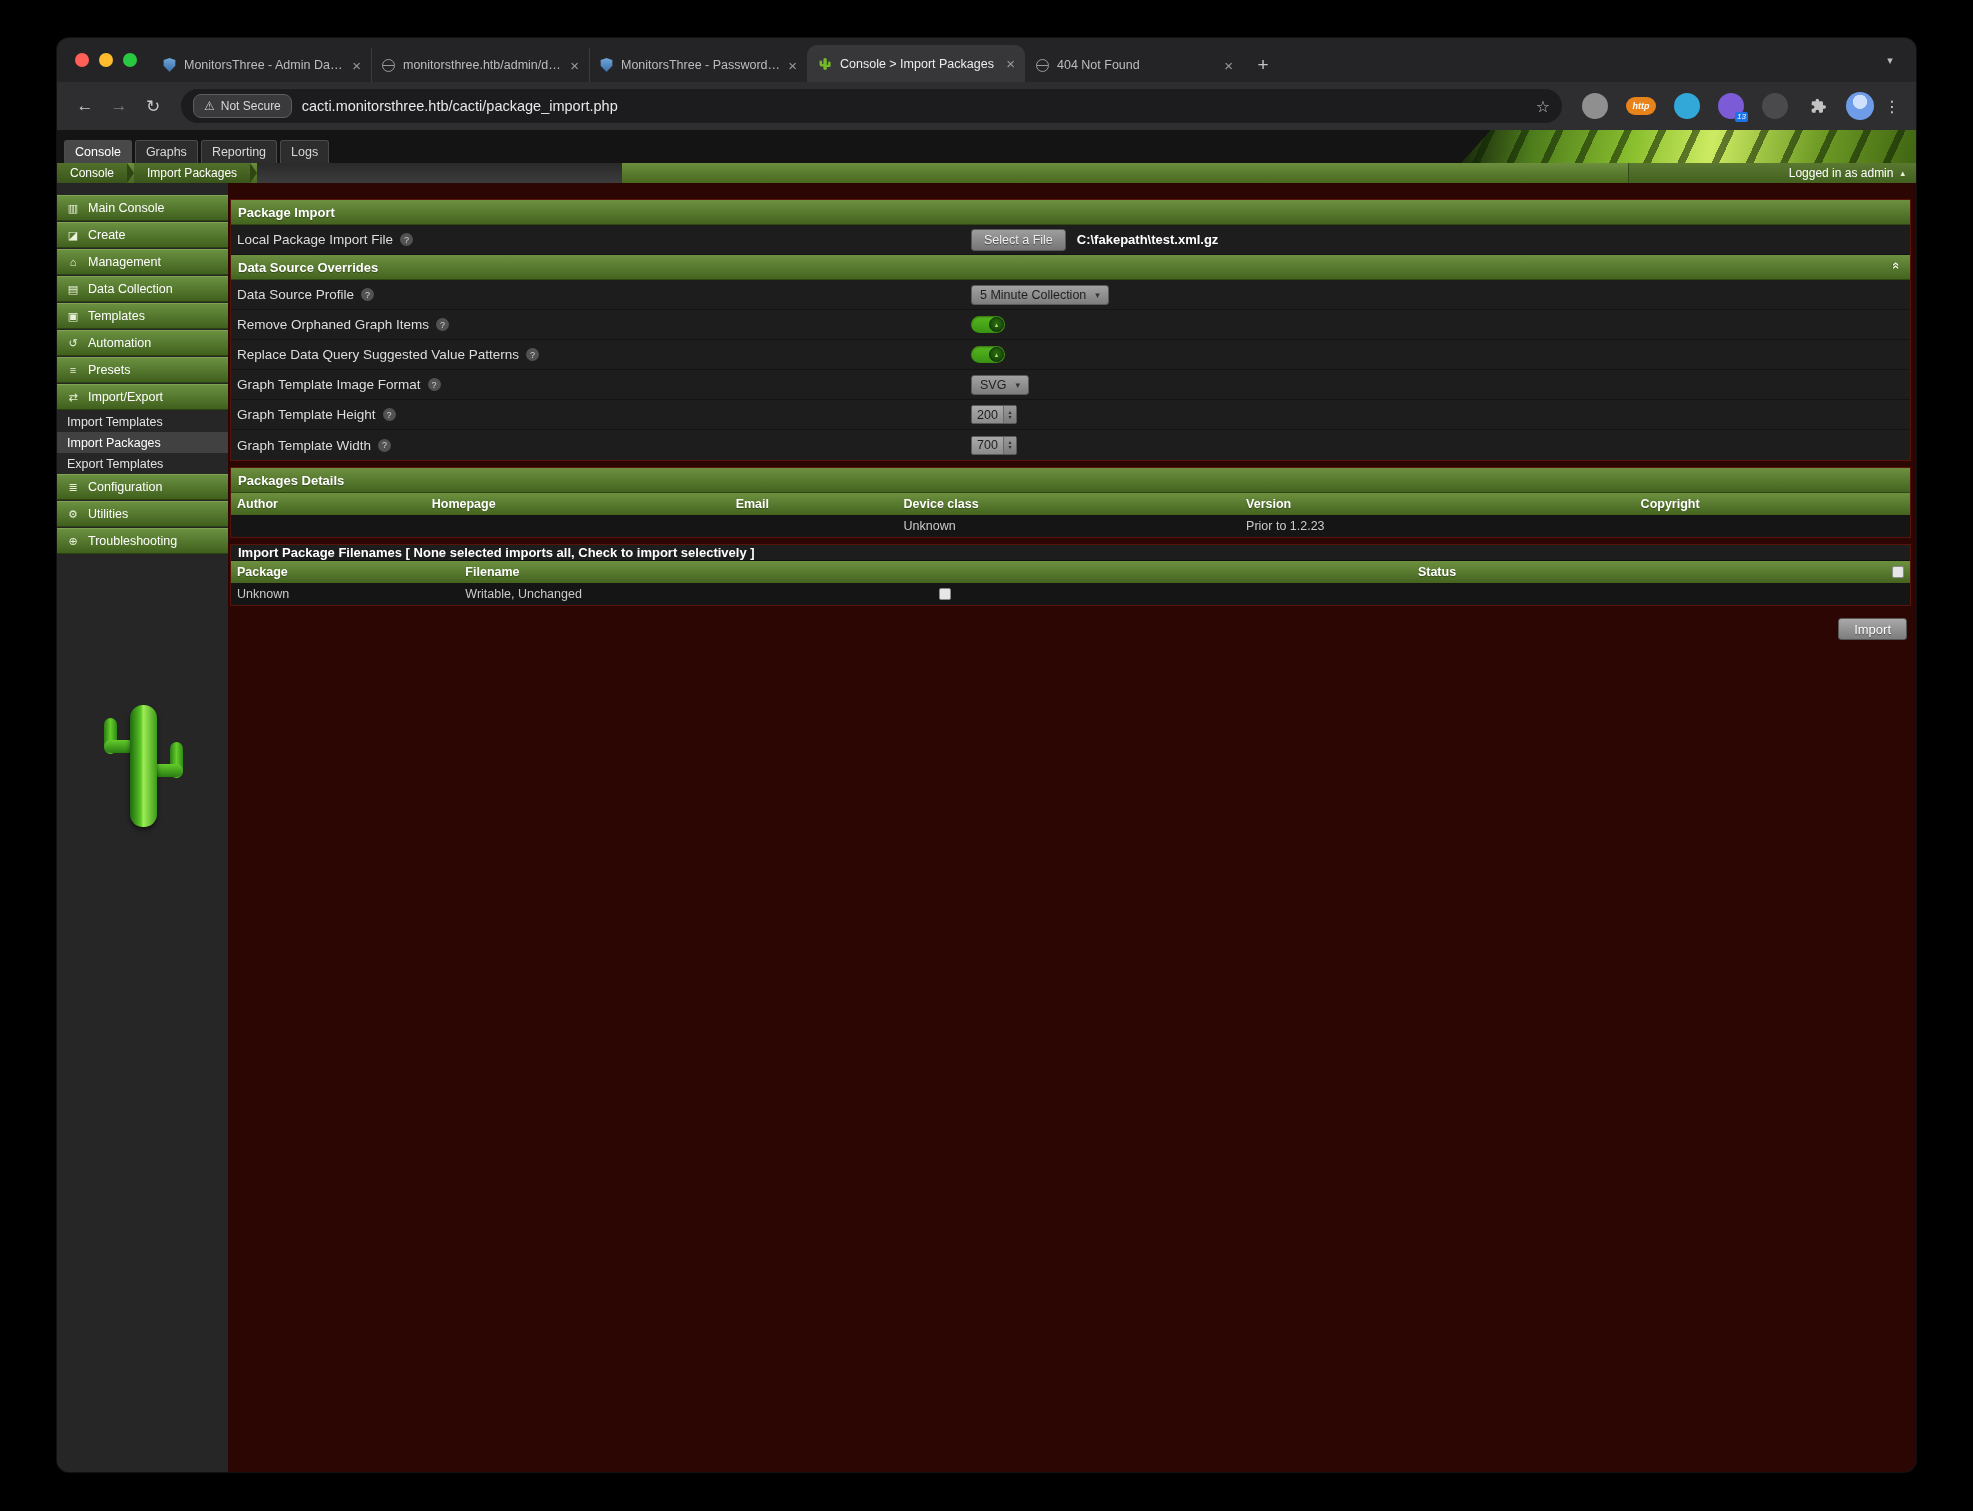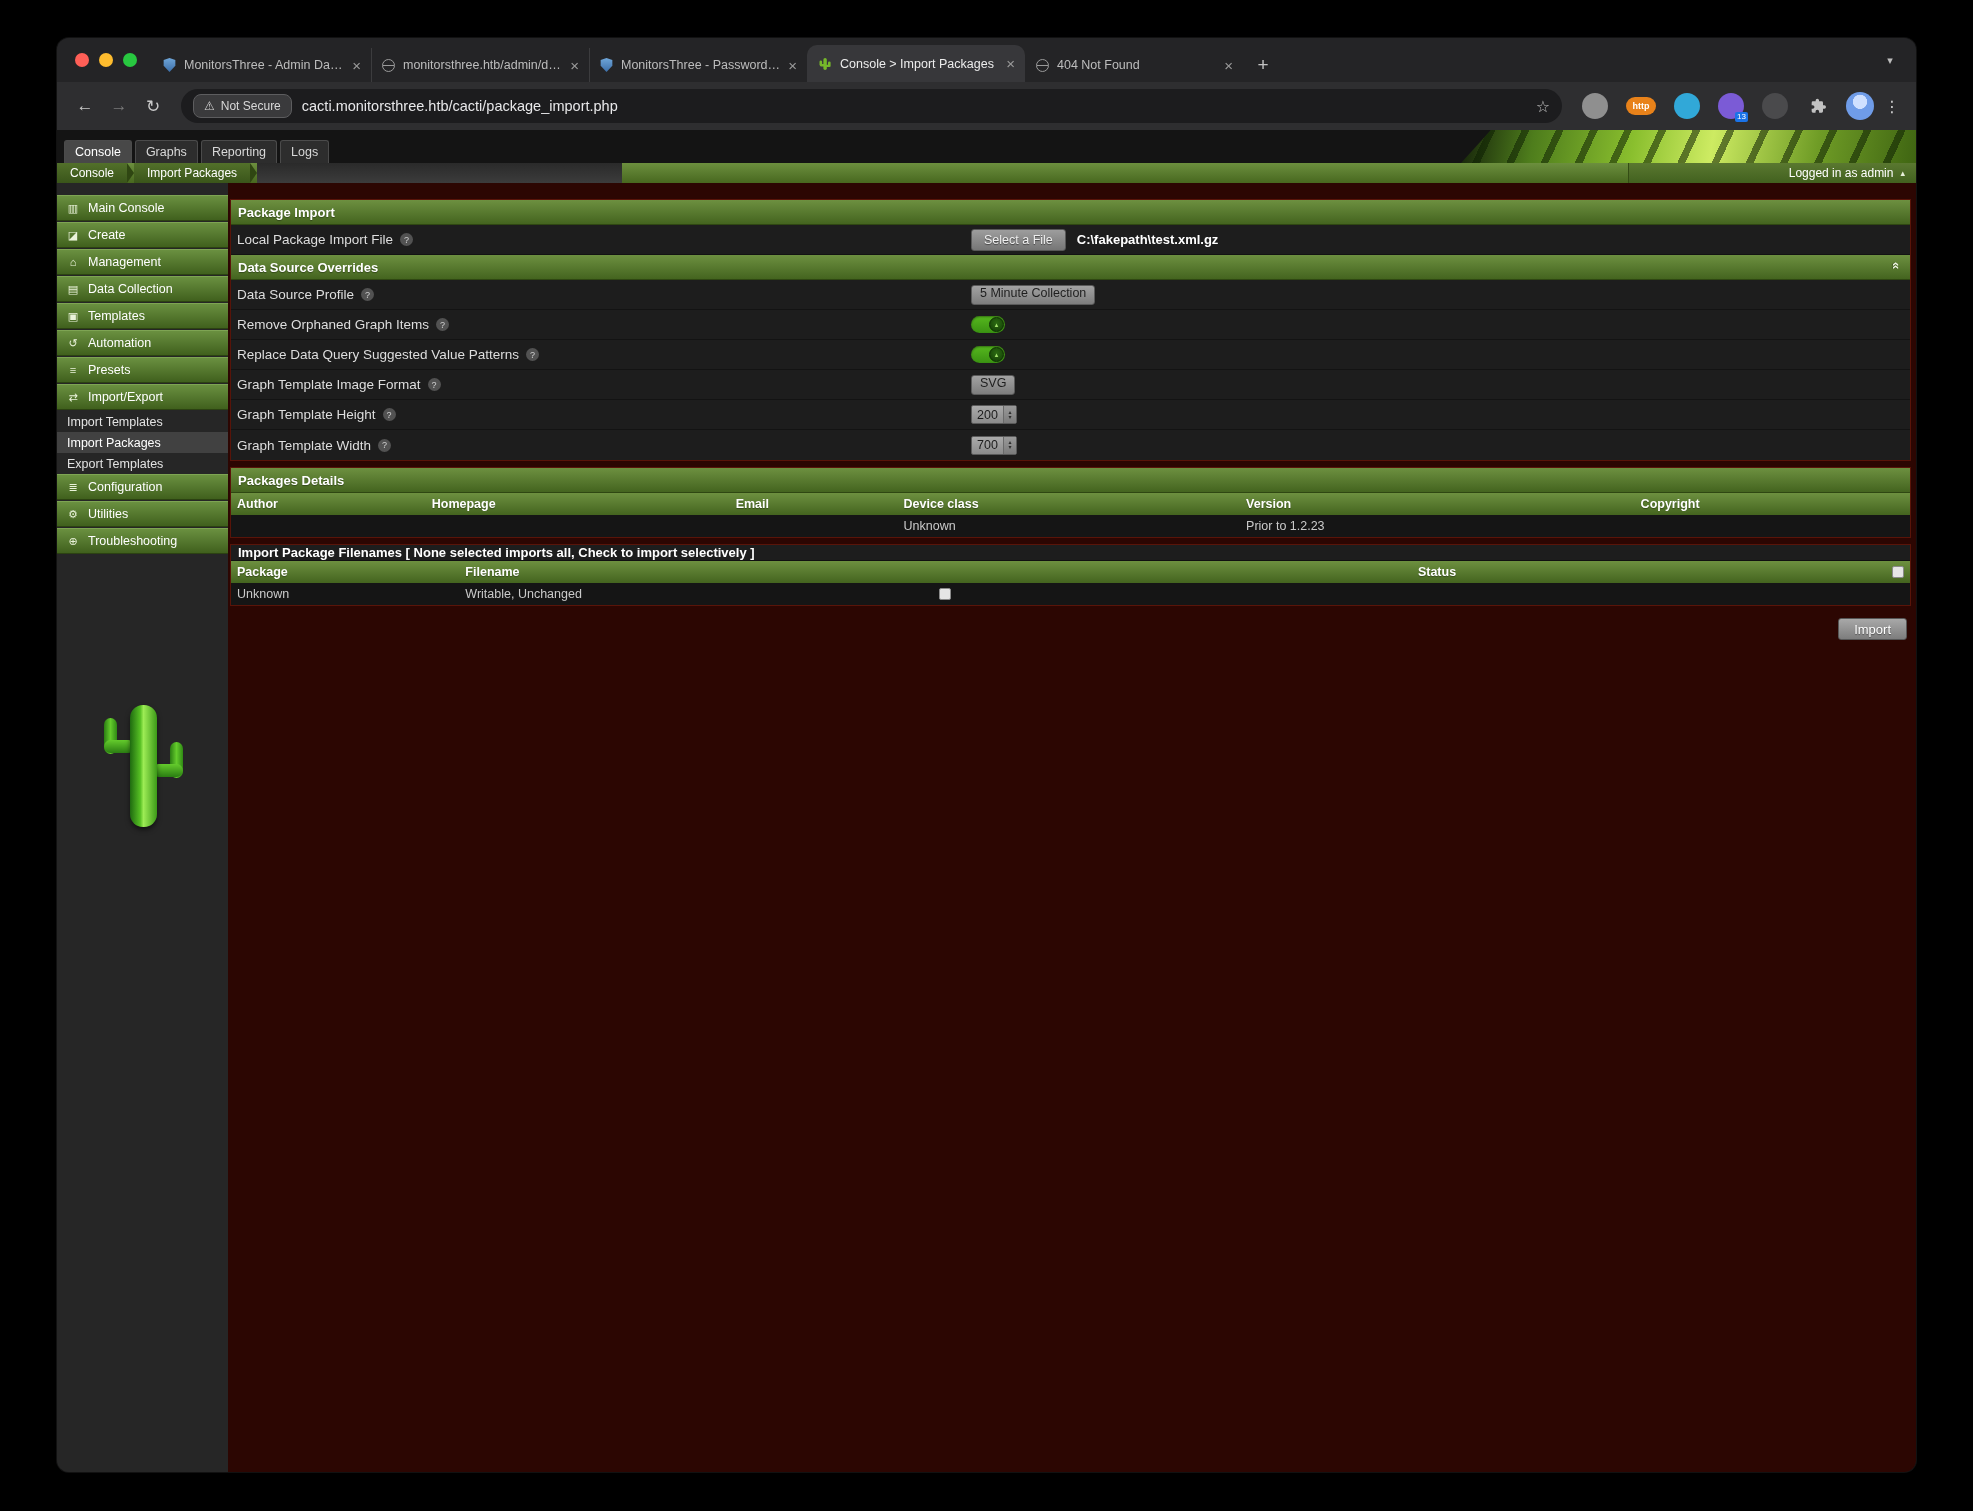--- a/index.html
+++ b/index.html
@@ -40,21 +40,21 @@
            justify-content:center;color:#c9c9c9;font-size:17px;flex:none;}
   .nav-btn.dim{color:#7a7a7a;}
   .urlbar{flex:1;height:34px;margin:0 10px;background:#1c1c1e;border-radius:17px;
           display:flex;align-items:center;padding:0 12px;gap:10px;min-width:0;}
   .chip{display:flex;align-items:center;gap:6px;background:#3a3a3c;border:1px solid #5d5d5f;
         border-radius:8px;height:24px;padding:0 10px;color:#d8d8d8;font-size:12px;flex:none;}
   .warn{font-size:12px;}
   .url{color:#e8e8ea;font-size:14.5px;flex:1;white-space:nowrap;overflow:hidden;}
   .star{color:#bdbdbd;font-size:16px;flex:none;}
   .ext{width:26px;height:26px;border-radius:50%;flex:none;display:flex;align-items:center;
-       justify-content:center;font-size:9px;color:#fff;position:relative;margin:0 8px;}
+       justify-content:center;font-size:9px;color:#fff;position:relative;margin:0 8px;font-style:italic;}
   .ext.e1{background:#8f8f8f;}
   .ext.http{width:30px;height:18px;border-radius:9px;background:#e8821a;font-weight:bold;color:#fff;}
   .ext.e3{background:#31a8d8;}
   .ext.e4{background:#7b5bd6;}
   .ext.e5{background:#4a4a4c;}
   .badge13{position:absolute;right:-4px;bottom:-3px;background:#1a73e8;color:#fff;font-size:8px;
            padding:0 2px;border-radius:2px;line-height:10px;}
   .avatar{width:28px;height:28px;border-radius:50%;flex:none;margin:0 4px;
           background:radial-gradient(circle at 50% 35%,#cfe0ff 0 30%,#6f9ce8 32% 100%);}
   .kebab{width:24px;height:32px;display:flex;align-items:center;justify-content:center;
@@ -120,21 +120,21 @@
   .form-row:last-child{border-bottom:none;}
   .help{display:inline-flex;width:13px;height:13px;border-radius:50%;background:#525252;color:#d2d2d2;
         font-size:9px;align-items:center;justify-content:center;margin-left:7px;flex:none;}
   .ctrl{position:absolute;left:740px;top:0;height:100%;display:flex;align-items:center;gap:11px;}
   .gbtn{height:22px;background:linear-gradient(#9d9d9d,#767676);border:1px solid #585858;
         border-radius:3px;color:#efefef;font-size:12.5px;padding:0 12px;display:inline-flex;
         align-items:center;text-shadow:0 1px 1px rgba(0,0,0,.5);}
   .file-val{color:#fff;font-weight:bold;font-size:13px;}
   .select{height:20px;background:linear-gradient(#a2a2a2,#7d7d7d);border:1px solid #5a5a5a;
           border-radius:3px;display:inline-flex;align-items:center;gap:9px;padding:0 8px;
-          color:#1e1e1e;font-size:12.5px;flex-direction:column;}
+          color:#1e1e1e;font-size:12.5px;}
   .dd{font-size:9px;color:#333;}
   .toggle{width:34px;height:17px;border-radius:9px;background:linear-gradient(#56b81e,#3a9212);
           display:flex;align-items:center;justify-content:flex-end;padding:1px;
           box-shadow:inset 0 1px 2px rgba(0,0,0,.4);}
   .knob{width:15px;height:15px;border-radius:50%;border:1px solid #0d2e04;
         background:radial-gradient(circle at 50% 40%,#2c6b12,#123c06);
         display:flex;align-items:center;justify-content:center;color:#9fe06a;font-size:7px;line-height:1;}
   .num{width:46px;height:19px;background:linear-gradient(#ababab,#8b8b8b);border:1px solid #5a5a5a;
        border-radius:2px;display:inline-flex;align-items:center;color:#1c1c1c;font-size:12.5px;padding-left:5px;}
   .spin{margin-left:auto;width:13px;height:100%;display:flex;flex-direction:column;align-items:center;

